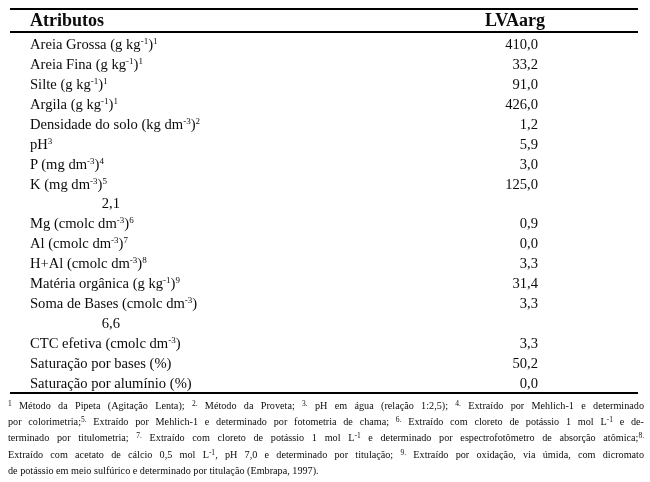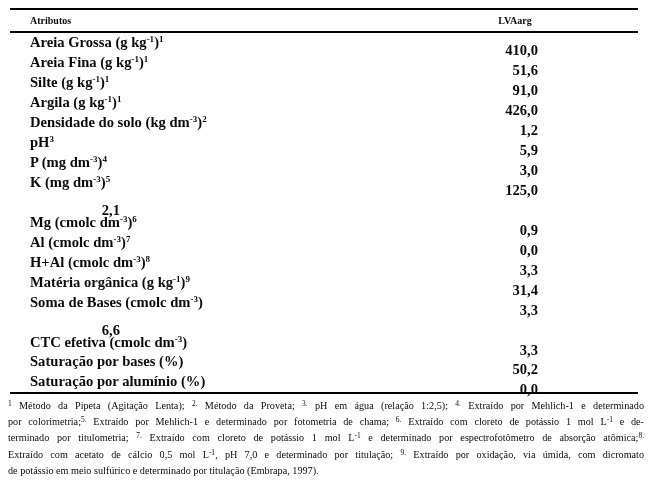--- a/index.html
+++ b/index.html
@@ -24,40 +24,39 @@
   .rule {
     height: 2px;
     background: #000000;
   }
   .thead-row {
     position: relative;
     display: flex;
     align-items: center;
     height: 21px;
     font-weight: bold;
-    font-size: 10px;
+    font-size: 18px;
   }
   .thead-row .attr {
     flex: 1;
     padding-left: 20px;
   }
   .thead-row .val {
     position: absolute;
     left: 455px;
     width: 100px;
     text-align: center;
   }
   .tbody {
     font-size: 14.6px;
   }
   .trow {
     display: flex;
-    align-items: center;
+    align-items: flex-end;
     height: 19.95px;
-    font-weight: bold;
   }
   .trow .label {
     flex: 1;
     padding-left: 20px;
     white-space: nowrap;
   }
   .trow .value {
     width: 110px;
     text-align: right;
     white-space: nowrap;
@@ -103,21 +102,21 @@
   </div>
   <div class="rule"></div>
   <div class="tbody">
       <div class="trow">
         <div class="label">Areia Grossa (g kg<sup>-1</sup>)<sup>1</sup></div>
         <div class="value">410,0</div>
         <div class="spacer"></div>
       </div>
       <div class="trow">
         <div class="label">Areia Fina (g kg<sup>-1</sup>)<sup>1</sup></div>
-        <div class="value">51,6</div>
+        <div class="value">33,2</div>
         <div class="spacer"></div>
       </div>
       <div class="trow">
         <div class="label">Silte (g kg<sup>-1</sup>)<sup>1</sup></div>
         <div class="value">91,0</div>
         <div class="spacer"></div>
       </div>
       <div class="trow">
         <div class="label">Argila (g kg<sup>-1</sup>)<sup>1</sup></div>
         <div class="value">426,0</div>

